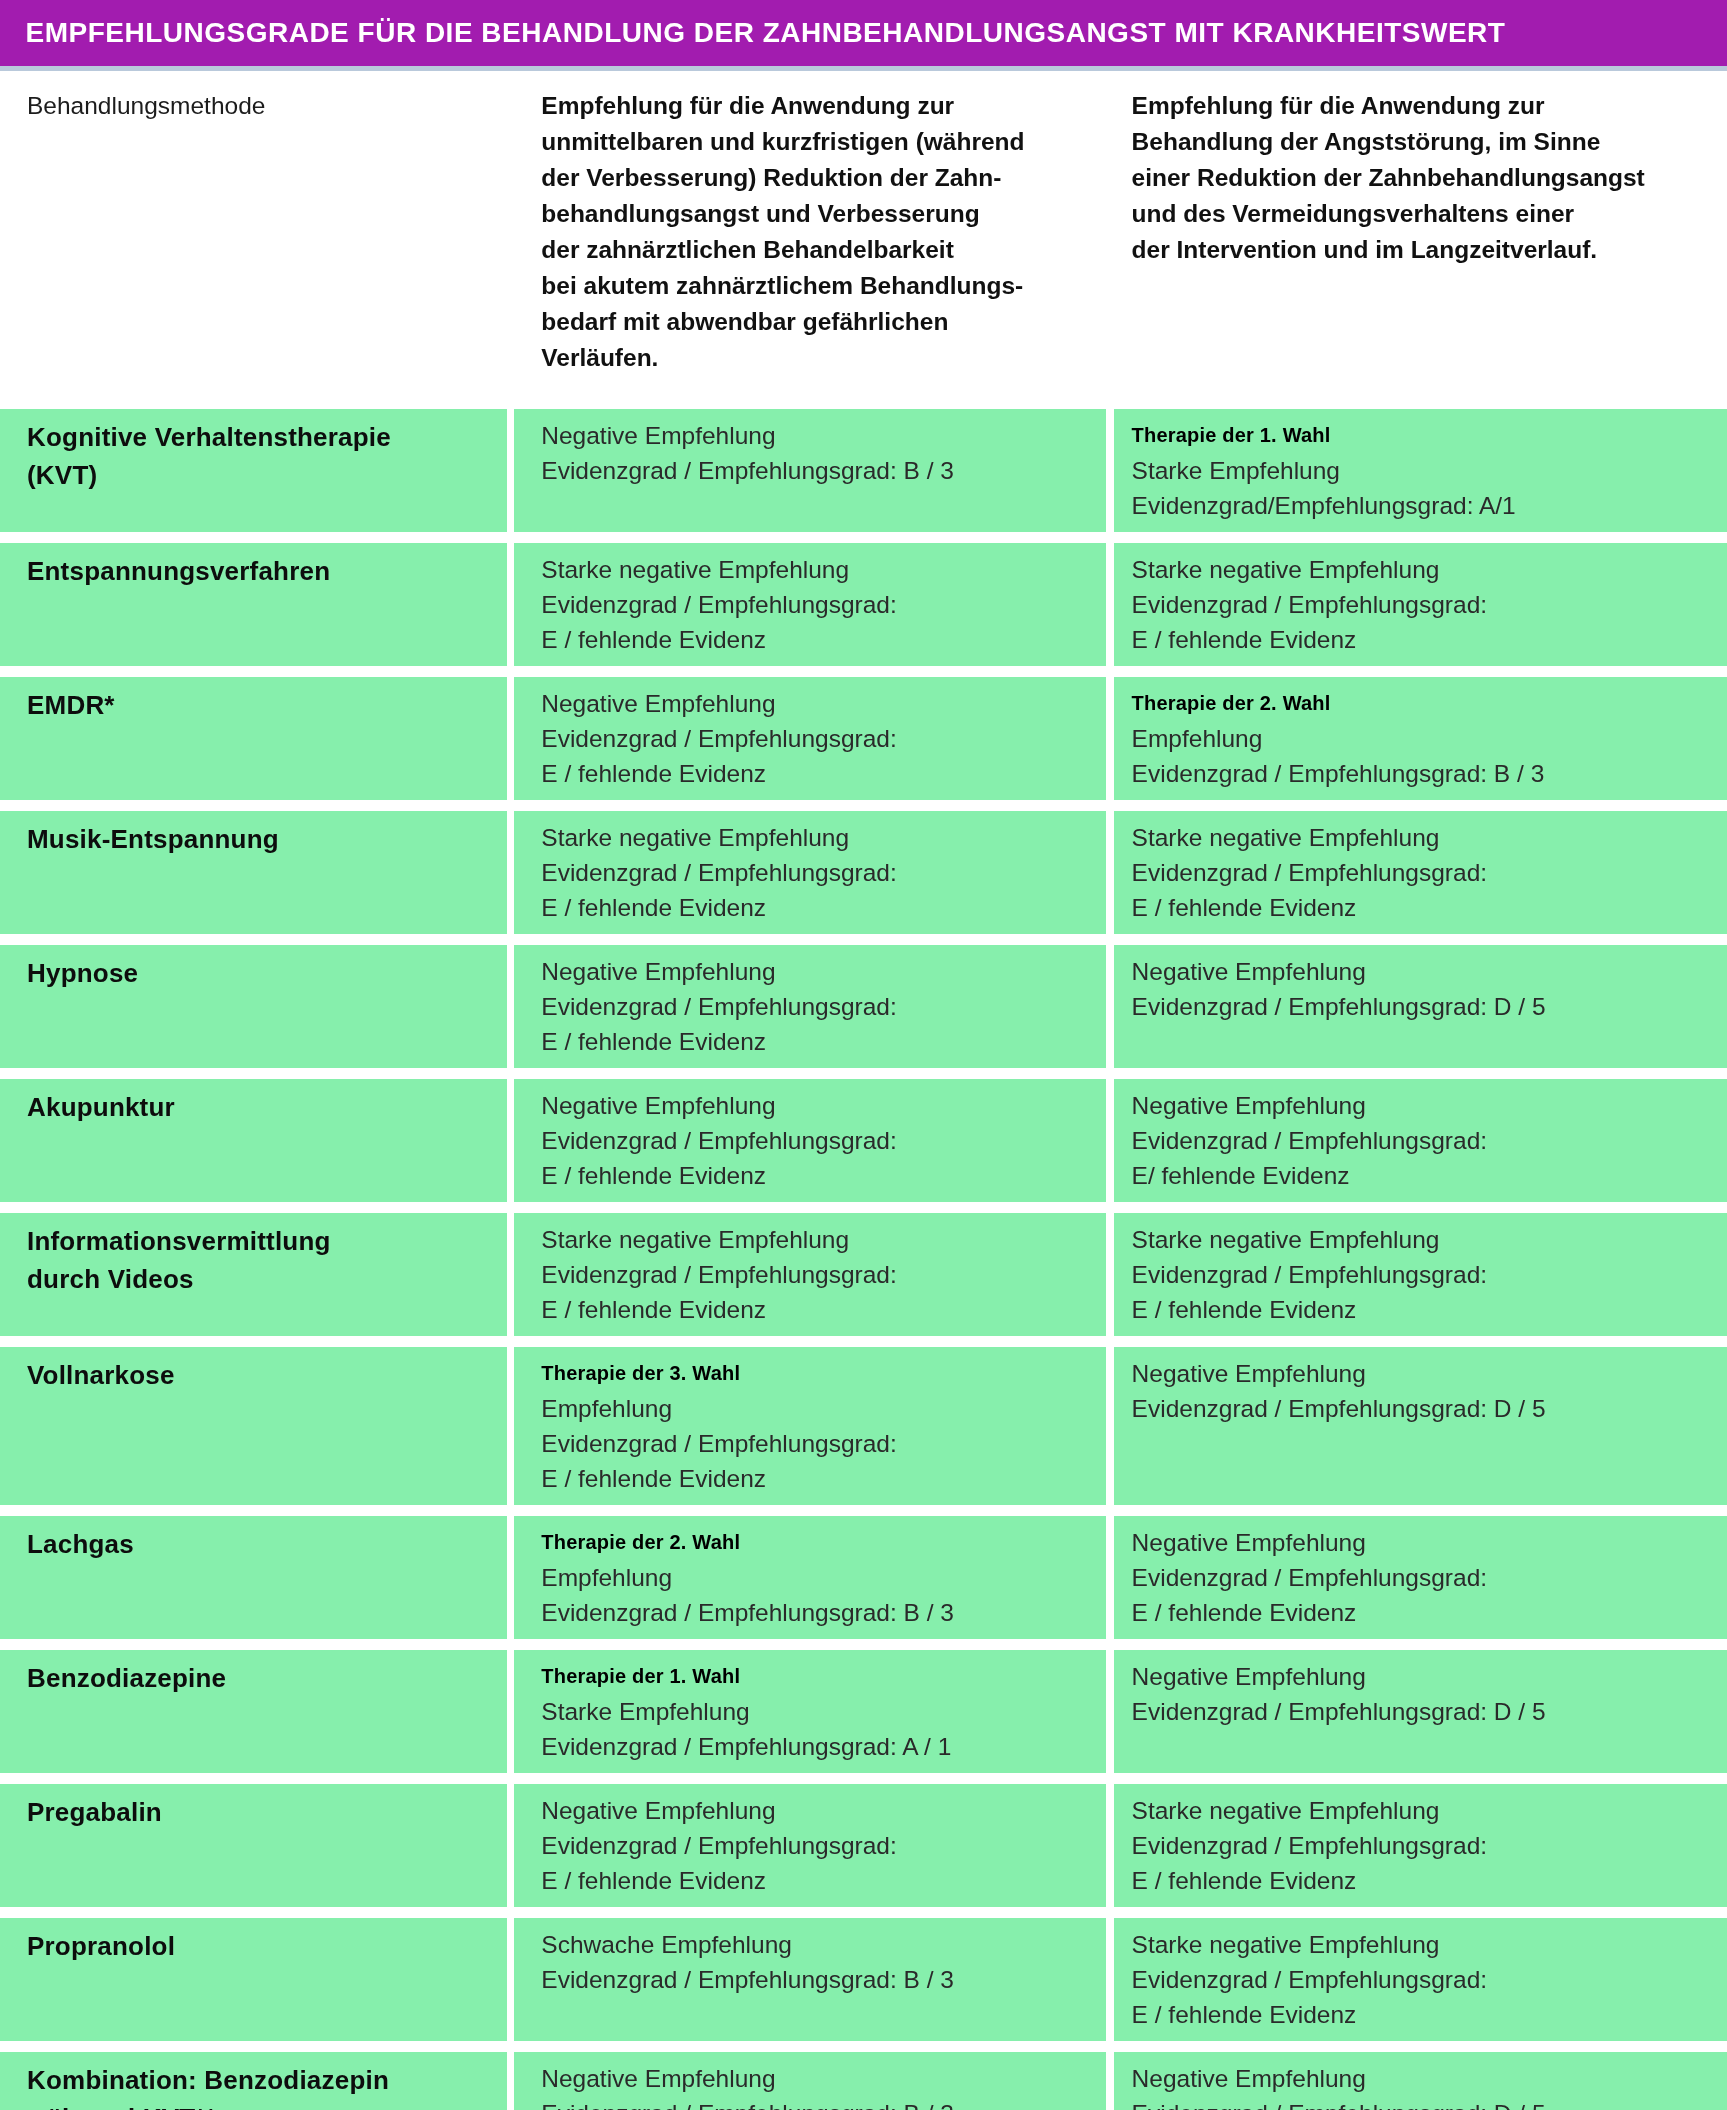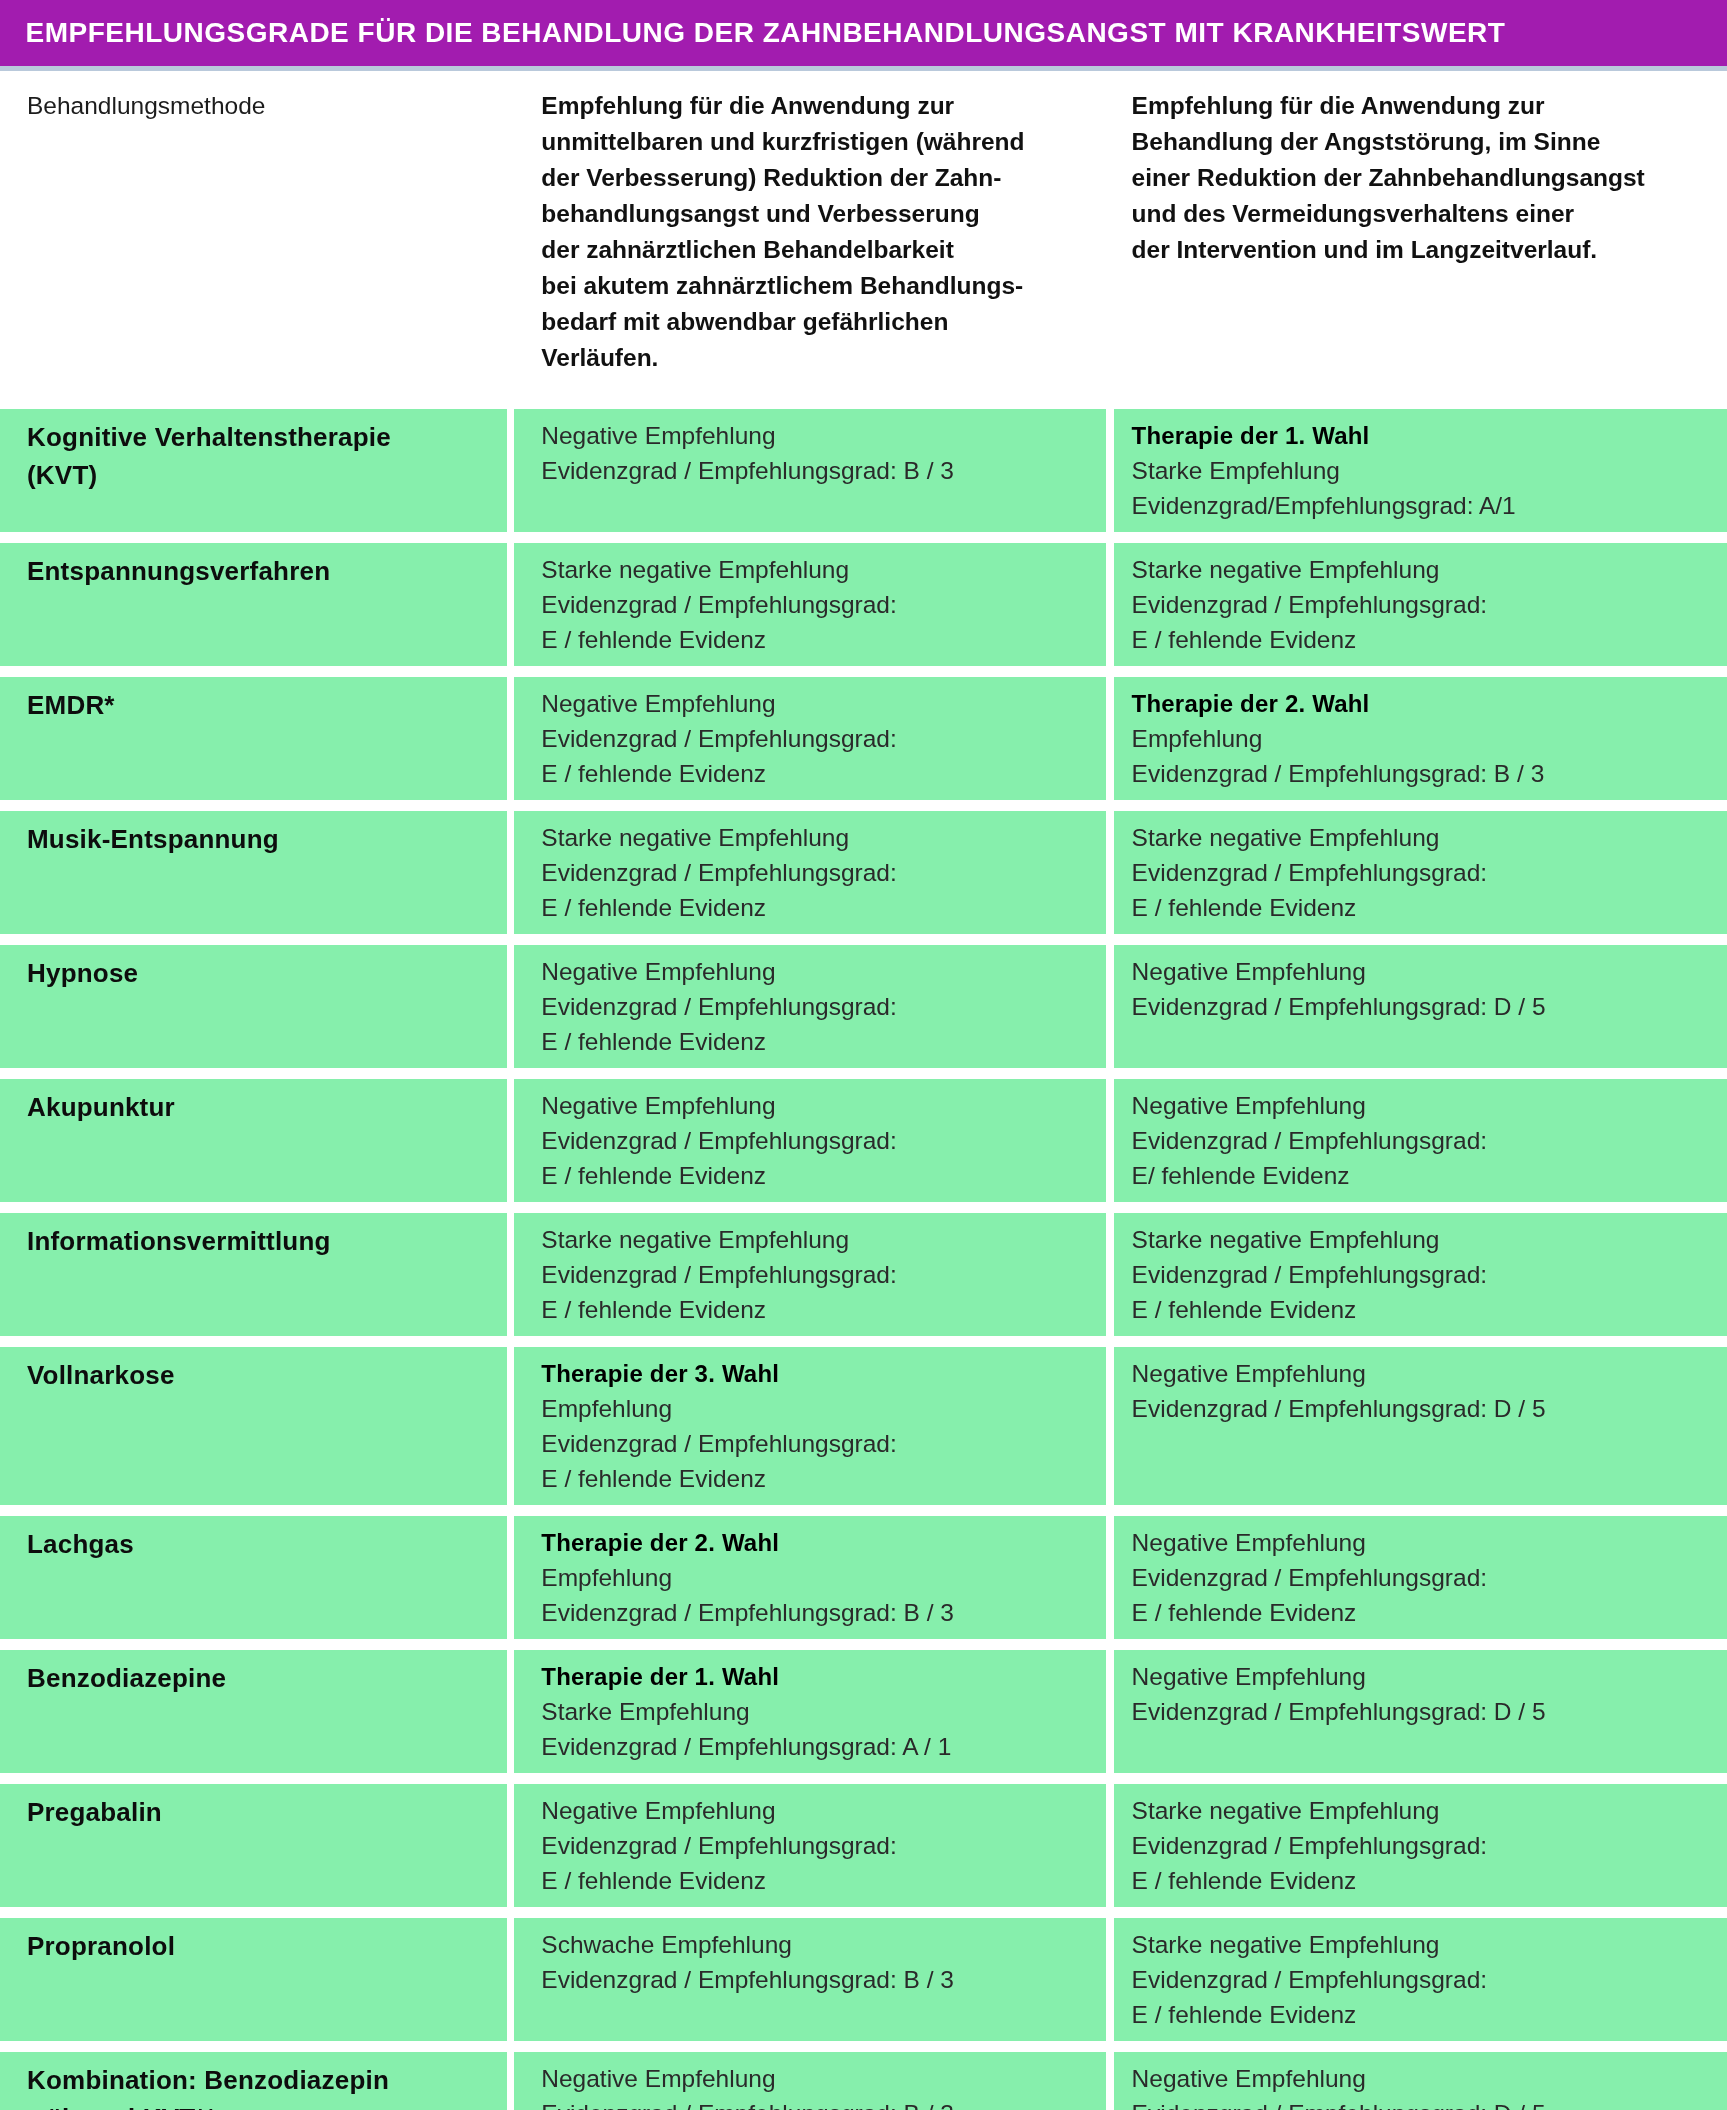--- a/index.html
+++ b/index.html
@@ -73,21 +73,21 @@
     color: #0d0d0d;
     letter-spacing: 0.2px;
   }
   .cell-line {
     font-size: 24.5px;
     line-height: 35px;
     color: #2a2a2a;
   }
   .cell-line.bold {
     font-weight: bold;
-    font-size: 24px;
+    font-size: 20px;
     color: #000000;
     letter-spacing: 0.2px;
   }
 </style>
 </head>
 <body>
 
 <header class="title-bar">
   <div class="title">EMPFEHLUNGSGRADE FÜR DIE BEHANDLUNG DER ZAHNBEHANDLUNGSANGST MIT KRANKHEITSWERT</div>
 </header>
@@ -199,20 +199,21 @@
       </div>
       <div class="cell c3">
         <div class="cell-line">Negative Empfehlung</div>
         <div class="cell-line">Evidenzgrad / Empfehlungsgrad:</div>
         <div class="cell-line">E/ fehlende Evidenz</div>
       </div>
     </div>
     <div class="row grid">
       <div class="cell c1">
         <div class="method-line">Informationsvermittlung</div>
+        <div class="method-line">durch Videos</div>
       </div>
       <div class="cell c2">
         <div class="cell-line">Starke negative Empfehlung</div>
         <div class="cell-line">Evidenzgrad / Empfehlungsgrad:</div>
         <div class="cell-line">E / fehlende Evidenz</div>
       </div>
       <div class="cell c3">
         <div class="cell-line">Starke negative Empfehlung</div>
         <div class="cell-line">Evidenzgrad / Empfehlungsgrad:</div>
         <div class="cell-line">E / fehlende Evidenz</div>

